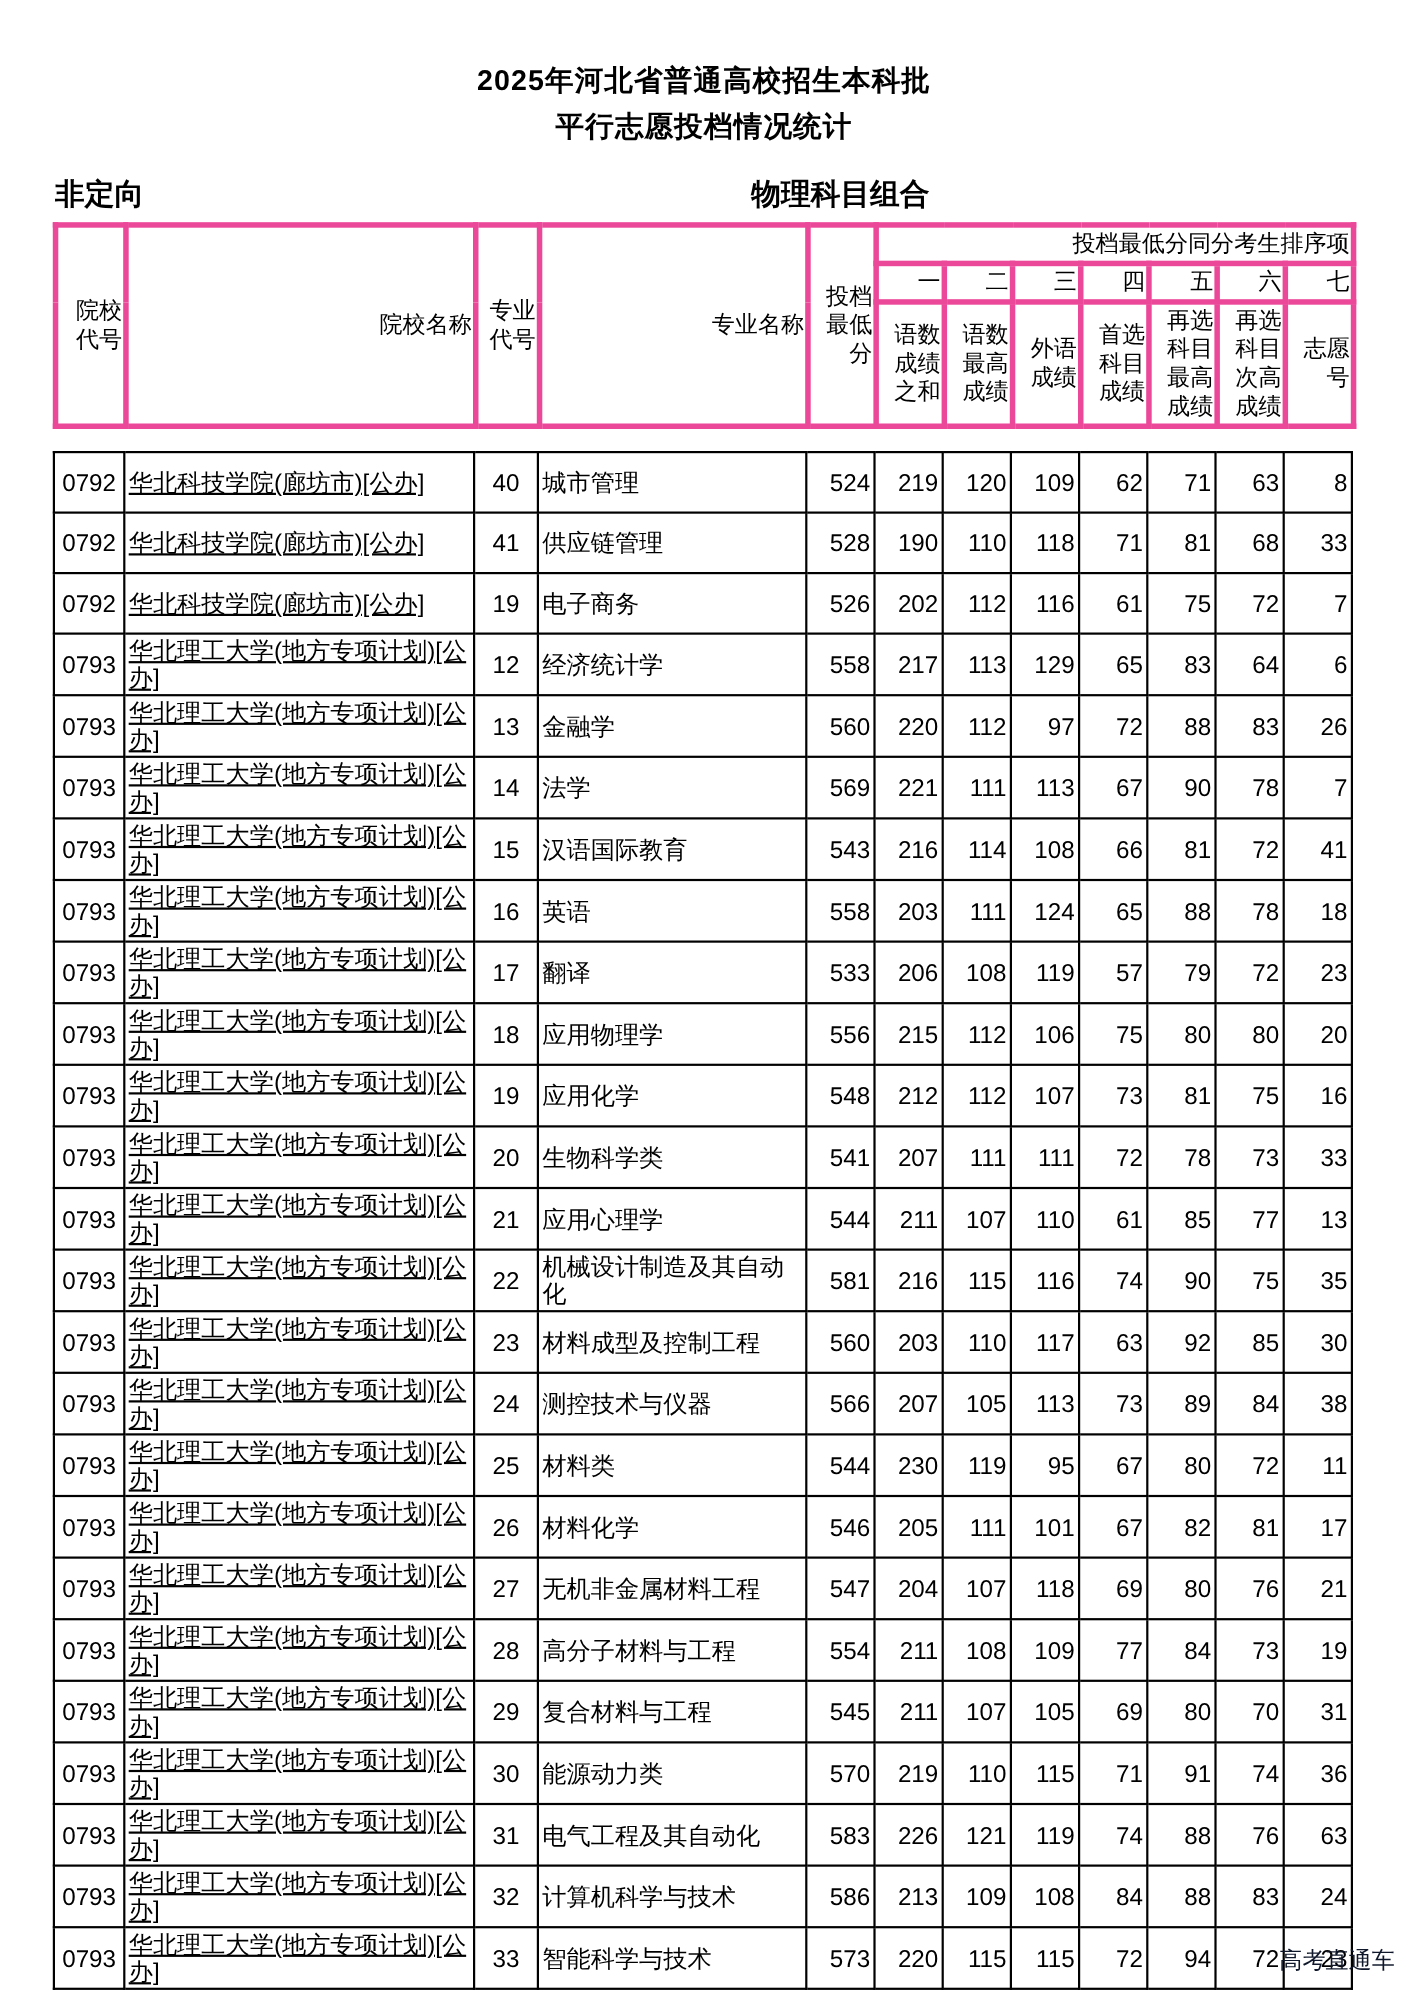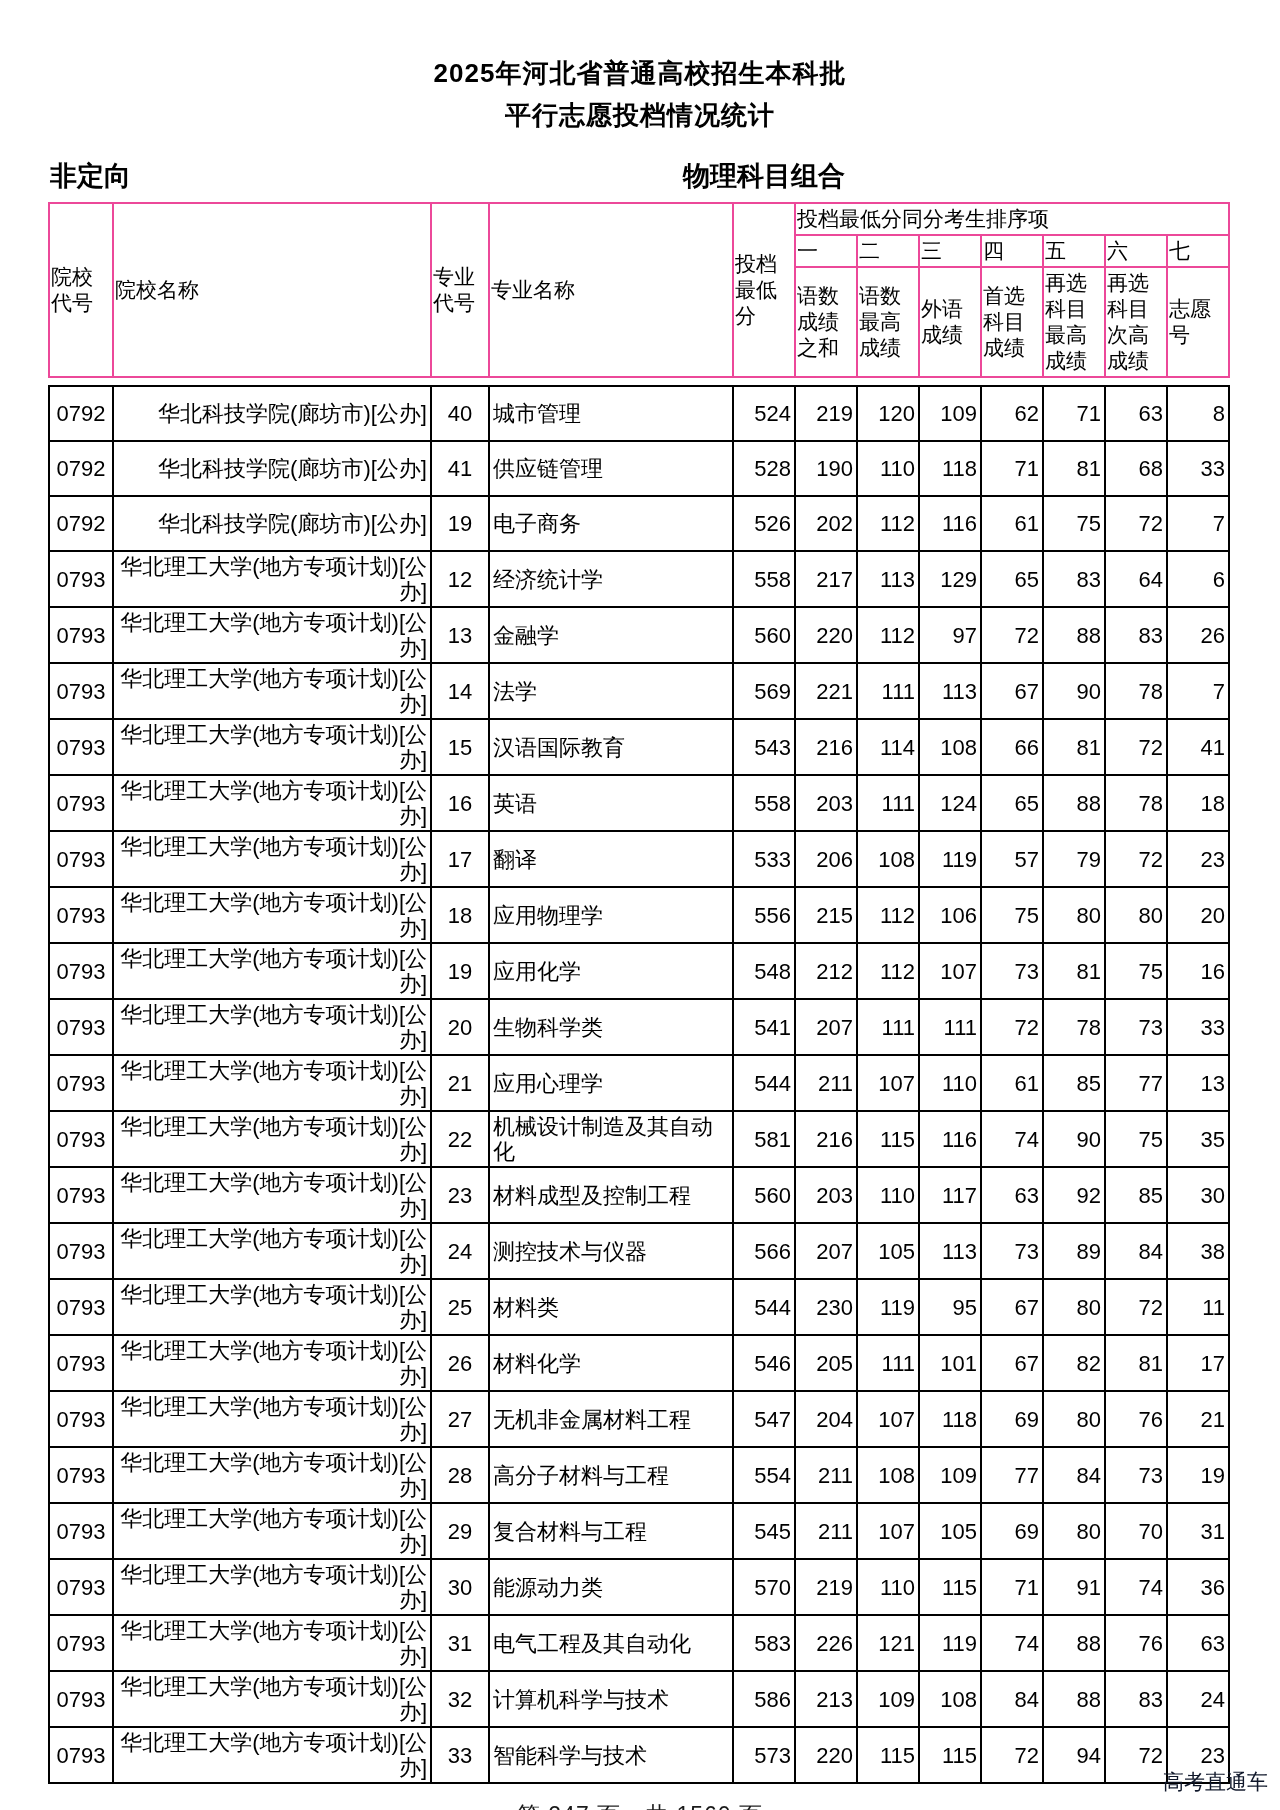--- a/index.html
+++ b/index.html
@@ -33,43 +33,43 @@
     font-size: 27px; font-weight: bold;
   }
 
   .tablewrap { margin: 8px 0 0 48px; width: 1182px; }
 
   table { border-collapse: collapse; table-layout: fixed; width: 1182px; }
 
   
   table.hdr { border: 2px solid #000; }
   table.hdr th {
-    border: 2px solid #ec4899;
+    border: 5px solid #ec4899;
     font-size: 21px; font-weight: normal;
-    text-align: left; vertical-align: middle;
+    text-align: right; vertical-align: middle;
     line-height: 26px;
     padding: 2px 1px;
   }
   table.hdr tr.grouprow th { height: 30px; }
   table.hdr tr.numrow th { height: 28px; }
   table.hdr tr.labelrow th { height: 96px; }
   .pre { white-space: pre-line; }
 
   
-  table.body { border: 2px solid #ef4444; margin-top: 7px; padding-left: 41px; }
+  table.body { border: 2px solid #ef4444; margin-top: 20px; padding-left: 41px; }
   table.body td {
     border: 2px solid #000;
     font-size: 22px;
     vertical-align: middle;
     line-height: 25px;
     padding: 2px 3px;
   }
   table.body tr { height: 55px; }
   td.c0 { text-align: center; padding: 2px 1px; }
-  td.c1 { text-align: right; word-break: break-all; padding-left: 5px; padding-right: 2px; }
+  td.c1 { text-align: left; word-break: break-all; padding-left: 5px; padding-right: 2px; text-decoration: underline; }
   td.c2 { text-align: center; }
   td.c3 { text-align: left; word-break: break-all; padding-left: 6px; padding-right: 4px; }
   td.num { text-align: right; padding-right: 5px; }
 
   .footer {
     margin-top: 16px;
     text-align: center;
     font-size: 23px;
     color: #1a1a1a;
     letter-spacing: 1px;

